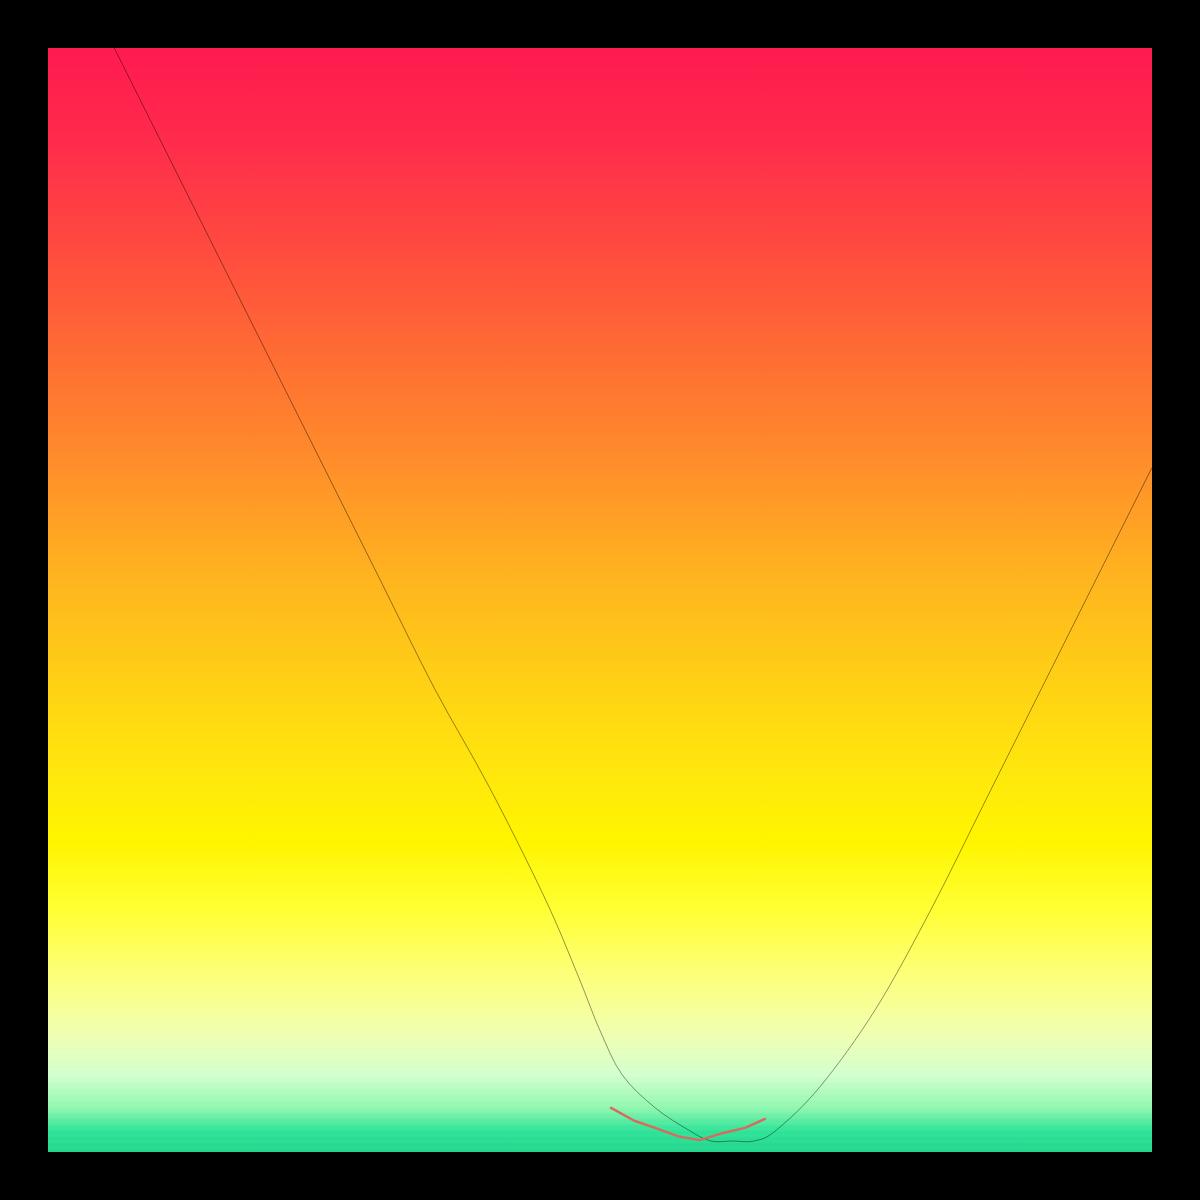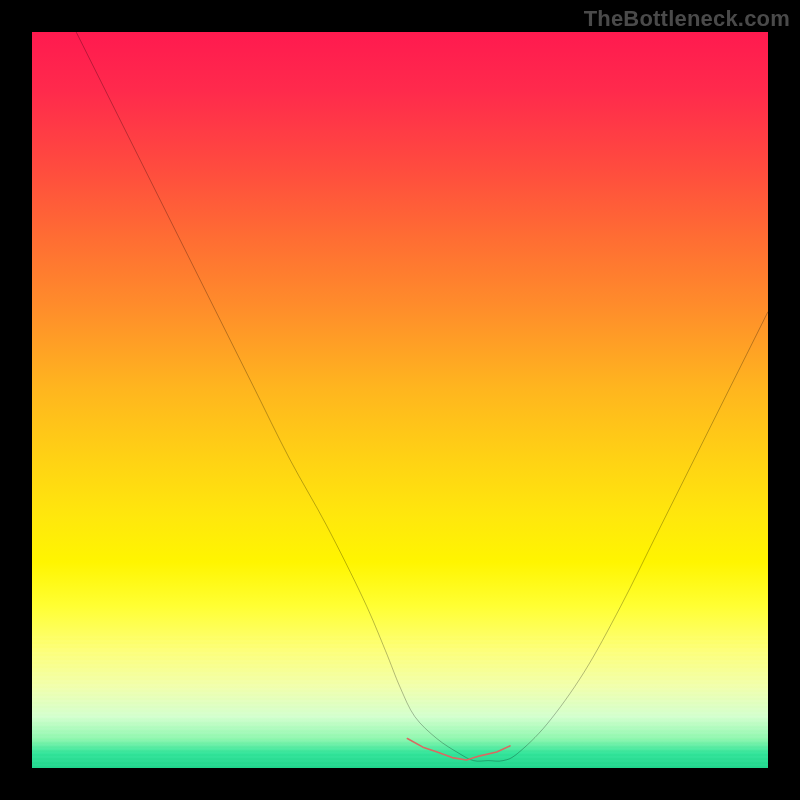--- a/index.html
+++ b/index.html
@@ -78,21 +78,20 @@
     width: 100%;
     height: 100%;
     z-index: 3;
     pointer-events: none;
   }
 </style>
 </head>
 <body>
 
 <div class="frame">
-  <div class="watermark">TheBottleneck.com</div>
 
   <div class="plot-area">
     <div class="banding"></div>
 
     <svg class="curve" viewBox="0 0 100 100" preserveAspectRatio="none">
       <path fill="none" stroke="#000" stroke-width="0.28" vector-effect="non-scaling-stroke" d="M 6.00 0.00 C 6.67 1.33, 8.50 5.00, 10.00 8.00 C 11.50 11.00, 13.33 14.67, 15.00 18.00 C 16.67 21.33, 18.33 24.67, 20.00 28.00 C 21.67 31.33, 23.33 34.67, 25.00 38.00 C 26.67 41.33, 28.33 44.67, 30.00 48.00 C 31.67 51.33, 33.33 54.83, 35.00 58.00 C 36.67 61.17, 38.33 63.83, 40.00 67.00 C 41.67 70.17, 43.67 74.17, 45.00 77.00 C 46.33 79.83, 47.17 82.00, 48.00 84.00 C 48.83 86.00, 49.33 87.50, 50.00 89.00 C 50.67 90.50, 51.17 91.83, 52.00 93.00 C 52.83 94.17, 54.00 95.17, 55.00 96.00 C 56.00 96.83, 57.17 97.50, 58.00 98.00 C 58.83 98.50, 59.33 98.83, 60.00 99.00 C 60.67 99.17, 61.33 99.00, 62.00 99.00 C 62.67 99.00, 63.33 99.17, 64.00 99.00 C 64.67 98.83, 65.00 98.83, 66.00 98.00 C 67.00 97.17, 68.50 95.83, 70.00 94.00 C 71.50 92.17, 73.33 89.67, 75.00 87.00 C 76.67 84.33, 78.33 81.17, 80.00 78.00 C 81.67 74.83, 83.33 71.33, 85.00 68.00 C 86.67 64.67, 88.33 61.33, 90.00 58.00 C 91.67 54.67, 93.33 51.33, 95.00 48.00 C 96.67 44.67, 99.17 39.67, 100.00 38.00"></path>
       <path fill="none" stroke="#d96a62" stroke-width="1.6" stroke-linecap="round" stroke-linejoin="round" vector-effect="non-scaling-stroke" d="M 51.00 96.00 L 53.11 97.17 L 54.85 97.76 L 57.09 98.59 L 59.03 98.92 L 60.87 98.35 L 63.14 97.82 L 64.94 97.00"></path>
     </svg>
   </div>
 </div>

